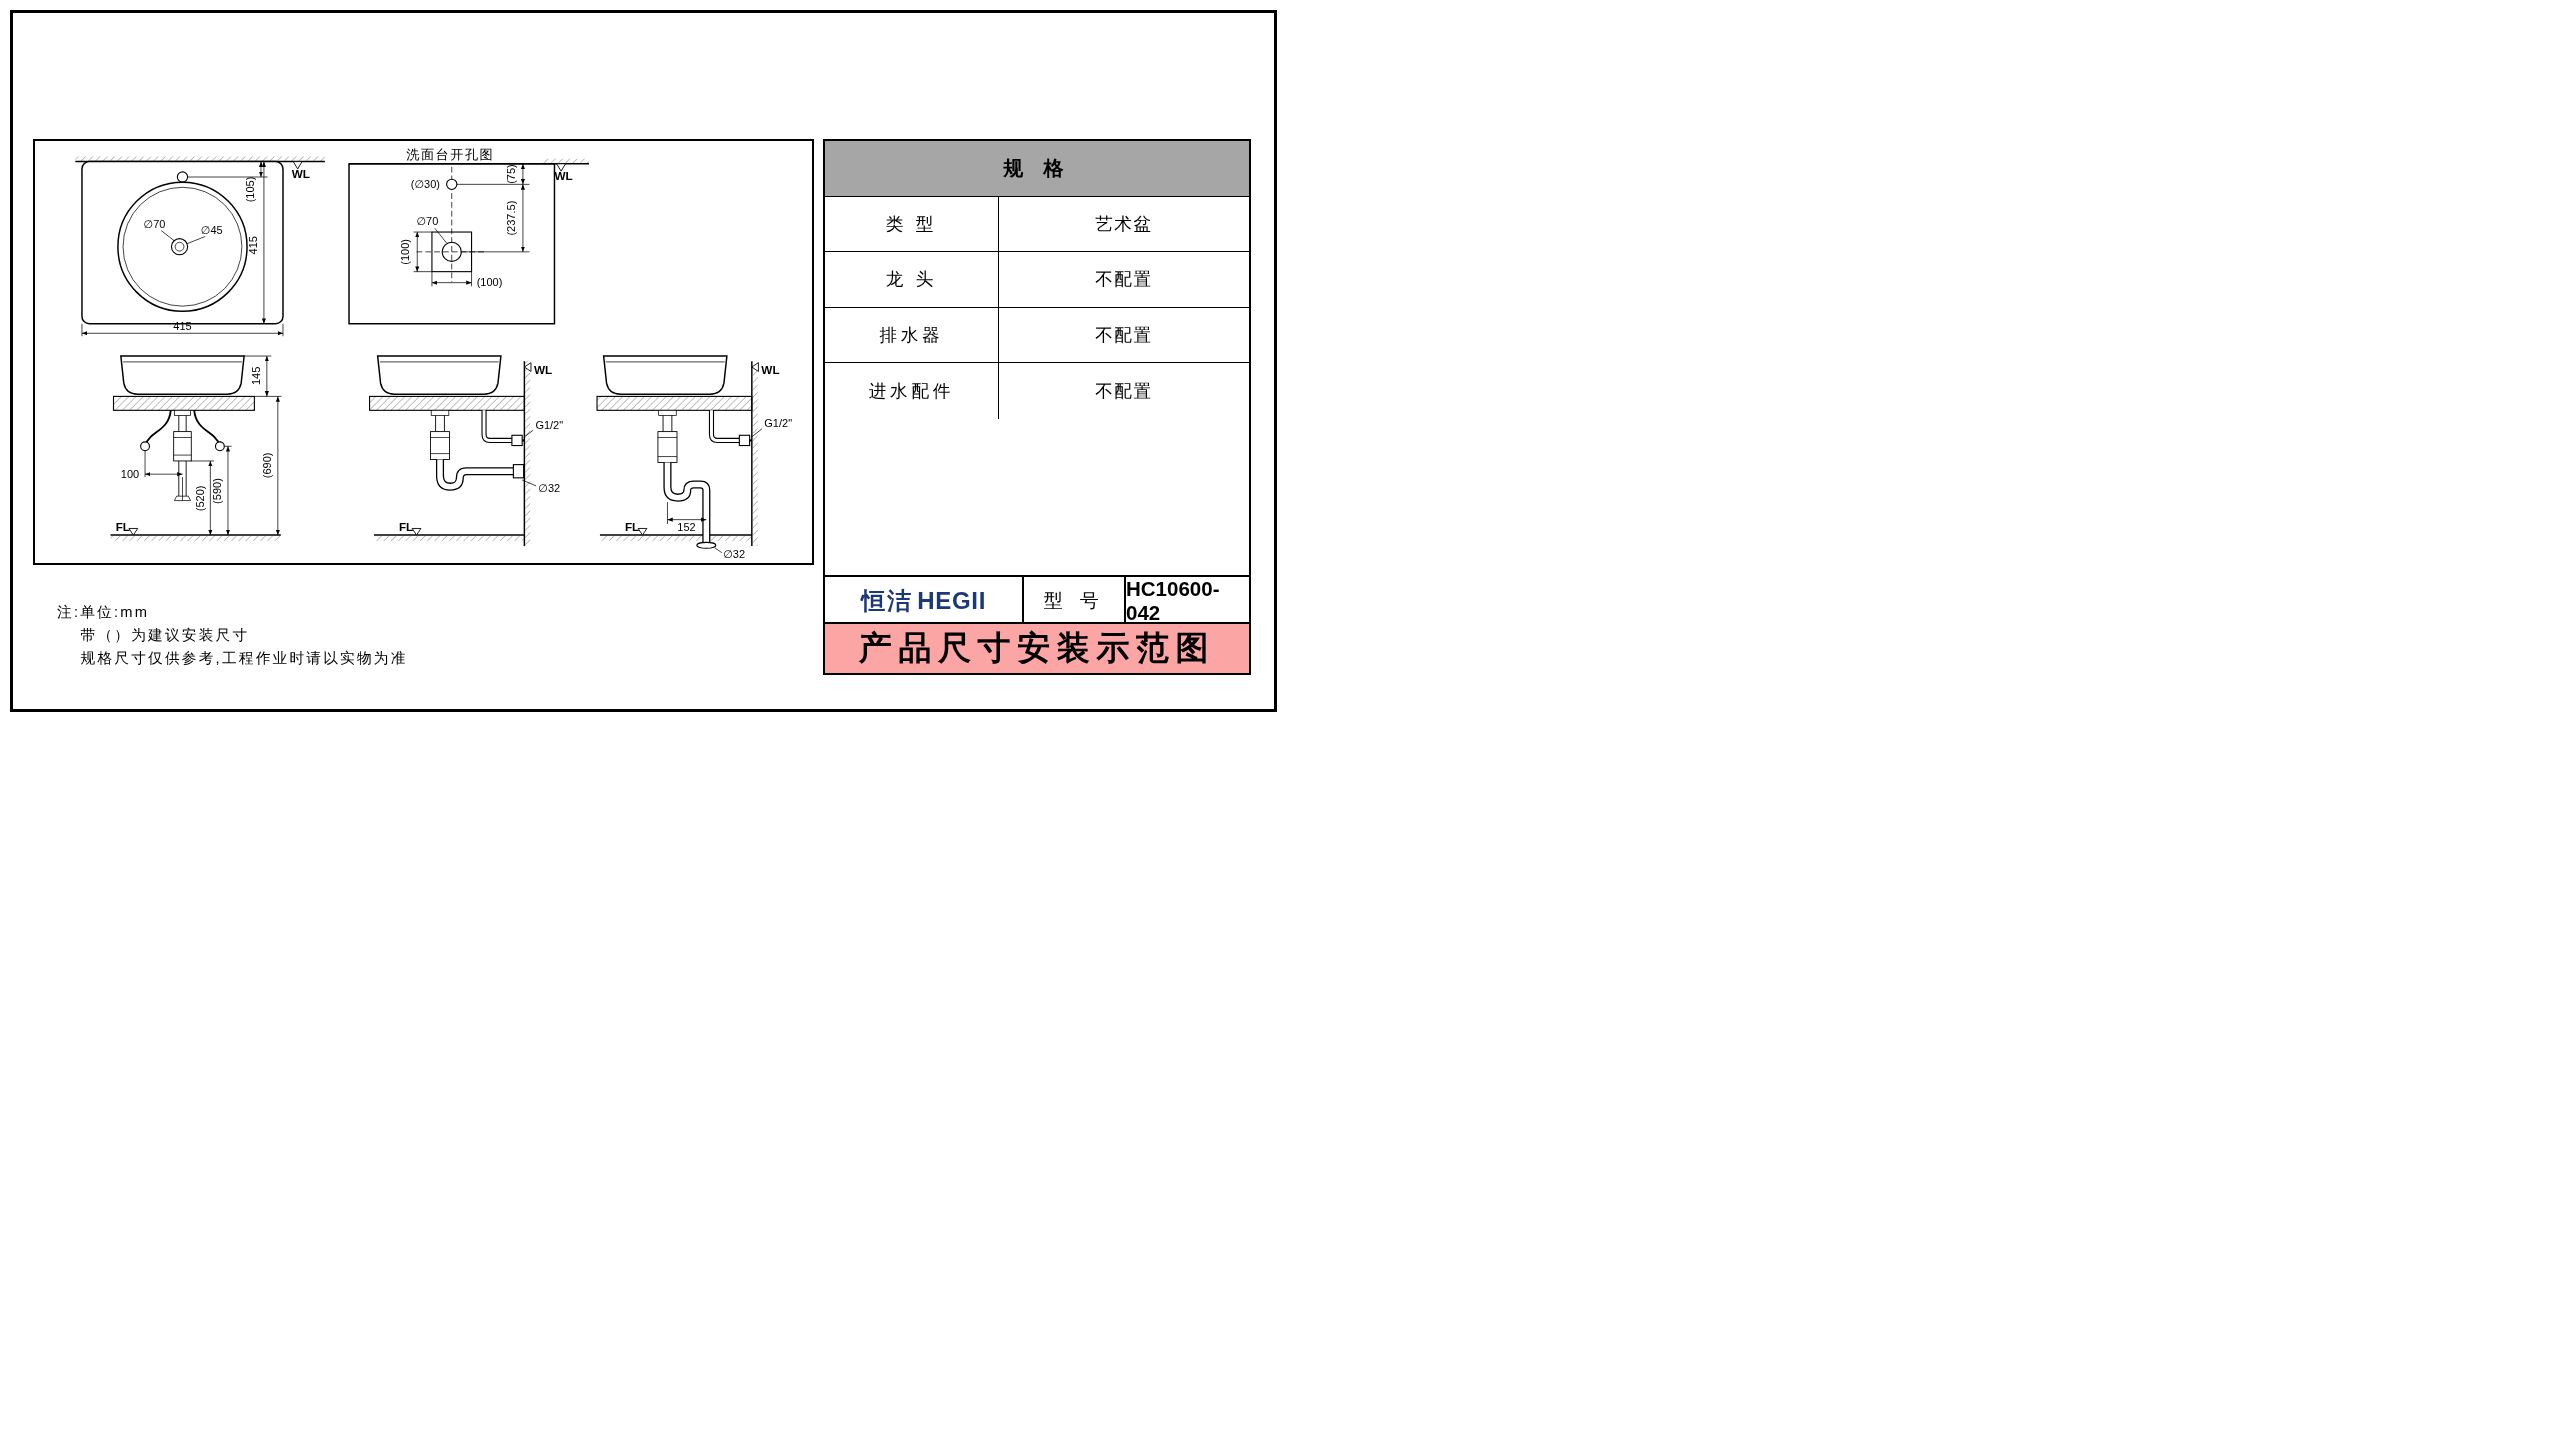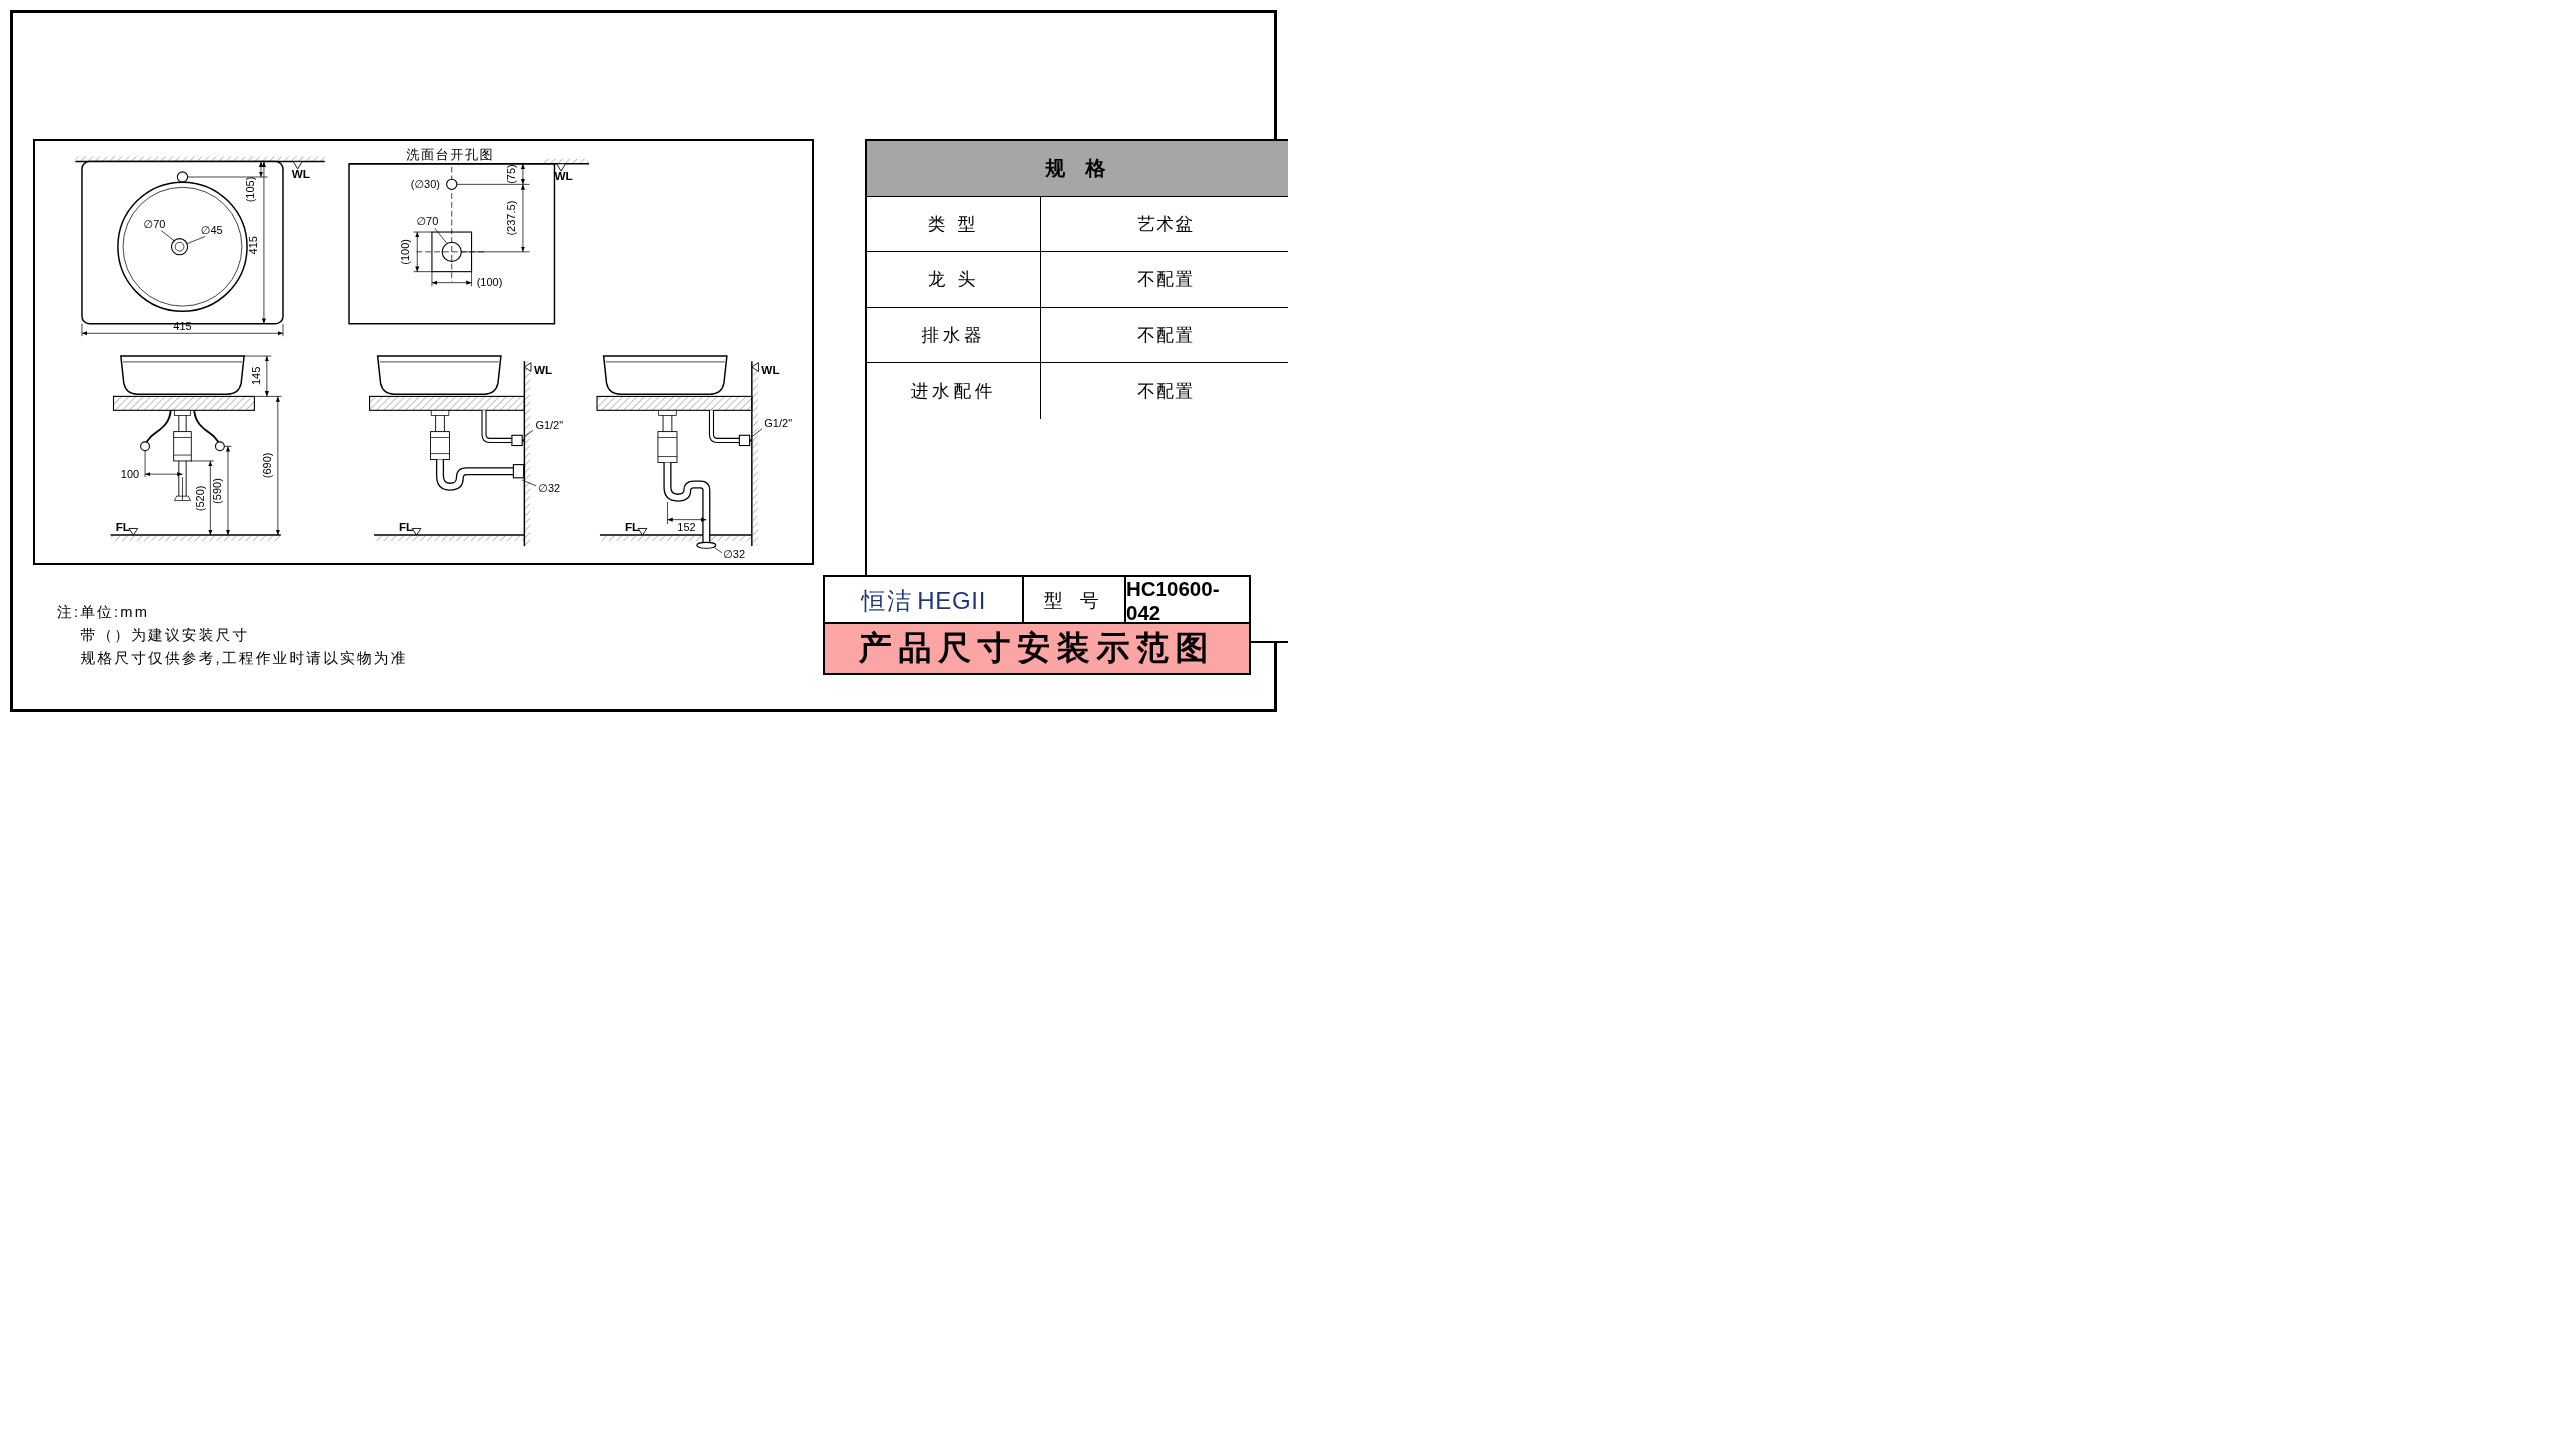--- a/index.html
+++ b/index.html
@@ -6,30 +6,30 @@
   html,body{background:#fff}
   body{width:1288px;height:723px;position:relative;font-family:"Liberation Sans",sans-serif;color:#000}
   .frame{position:absolute;left:10.3px;top:10.3px;width:1267px;height:702px;border:3.7px solid #000;pointer-events:none}
   .drawing-box{position:absolute;left:33px;top:139px;width:781px;height:426px;border:2.2px solid #000;background:#fff}
   .drawing-box svg{display:block}
   svg text{font-family:"Liberation Sans",sans-serif;font-size:15px;fill:#000}
   svg text.sym{font-size:16px;font-weight:bold}
   svg text.title-t{font-size:18px;letter-spacing:2px}
   svg line,svg path,svg rect,svg circle,svg ellipse{shape-rendering:geometricPrecision}
 
-  .spec-table{position:absolute;left:865px;top:139px;width:428px;height:504px;border:2.2px solid #000;display:grid;grid-template-rows:repeat(9,1fr);background:#fff}
+  .spec-table{position:absolute;left:823px;top:139px;width:428px;height:504px;border:2.2px solid #000;display:grid;grid-template-rows:repeat(9,1fr);background:#fff}
   .t-header{background:#a6a6a6;display:flex;align-items:center;justify-content:center;font-size:20px;font-weight:bold;letter-spacing:7.3px;border-bottom:1.5px solid #000}
   .t-row{display:grid;grid-template-columns:41% 59%;border-bottom:1.5px solid #000}
   .t-row:last-child{border-bottom:none}
   .t-label{border-right:1.5px solid #000;display:flex;align-items:center;justify-content:center;font-size:17.6px;letter-spacing:3.7px}
   .t-value{display:flex;align-items:center;justify-content:center;font-size:17.6px;letter-spacing:1.5px}
 
   .title-block{position:absolute;left:823px;top:575px;width:428px;height:100px;border:2.2px solid #000;display:grid;grid-template-rows:47px 1fr;background:#fff}
   .tb-top{display:grid;grid-template-columns:47% 24% 29%;border-bottom:2.2px solid #000}
-  .tb-brand{display:flex;align-items:center;justify-content:center;border-right:2.2px solid #000;color:#1e3876;font-weight:normal;font-size:24px}
+  .tb-brand{display:flex;align-items:center;justify-content:center;border-right:2.2px solid #000;color:#1e3876;font-weight:bold;font-size:24px}
   .tb-brand .cn{letter-spacing:2.2px;margin-right:3.7px}
   .tb-brand .en{letter-spacing:0.7px}
   .tb-model-label{display:flex;align-items:center;justify-content:center;font-size:19px;letter-spacing:5.9px;border-right:2.2px solid #000}
   .tb-model-value{display:flex;align-items:center;justify-content:center;font-size:20.5px;font-weight:600}
   .tb-title{background:#fca5a5;display:flex;align-items:center;justify-content:center;font-size:33px;font-weight:bold;letter-spacing:6.6px}
 
   .notes{position:absolute;left:57px;top:601px;font-size:14.7px;line-height:23px;letter-spacing:2.2px}
   .notes .indent{padding-left:23.5px}
 </style>
 </head>

